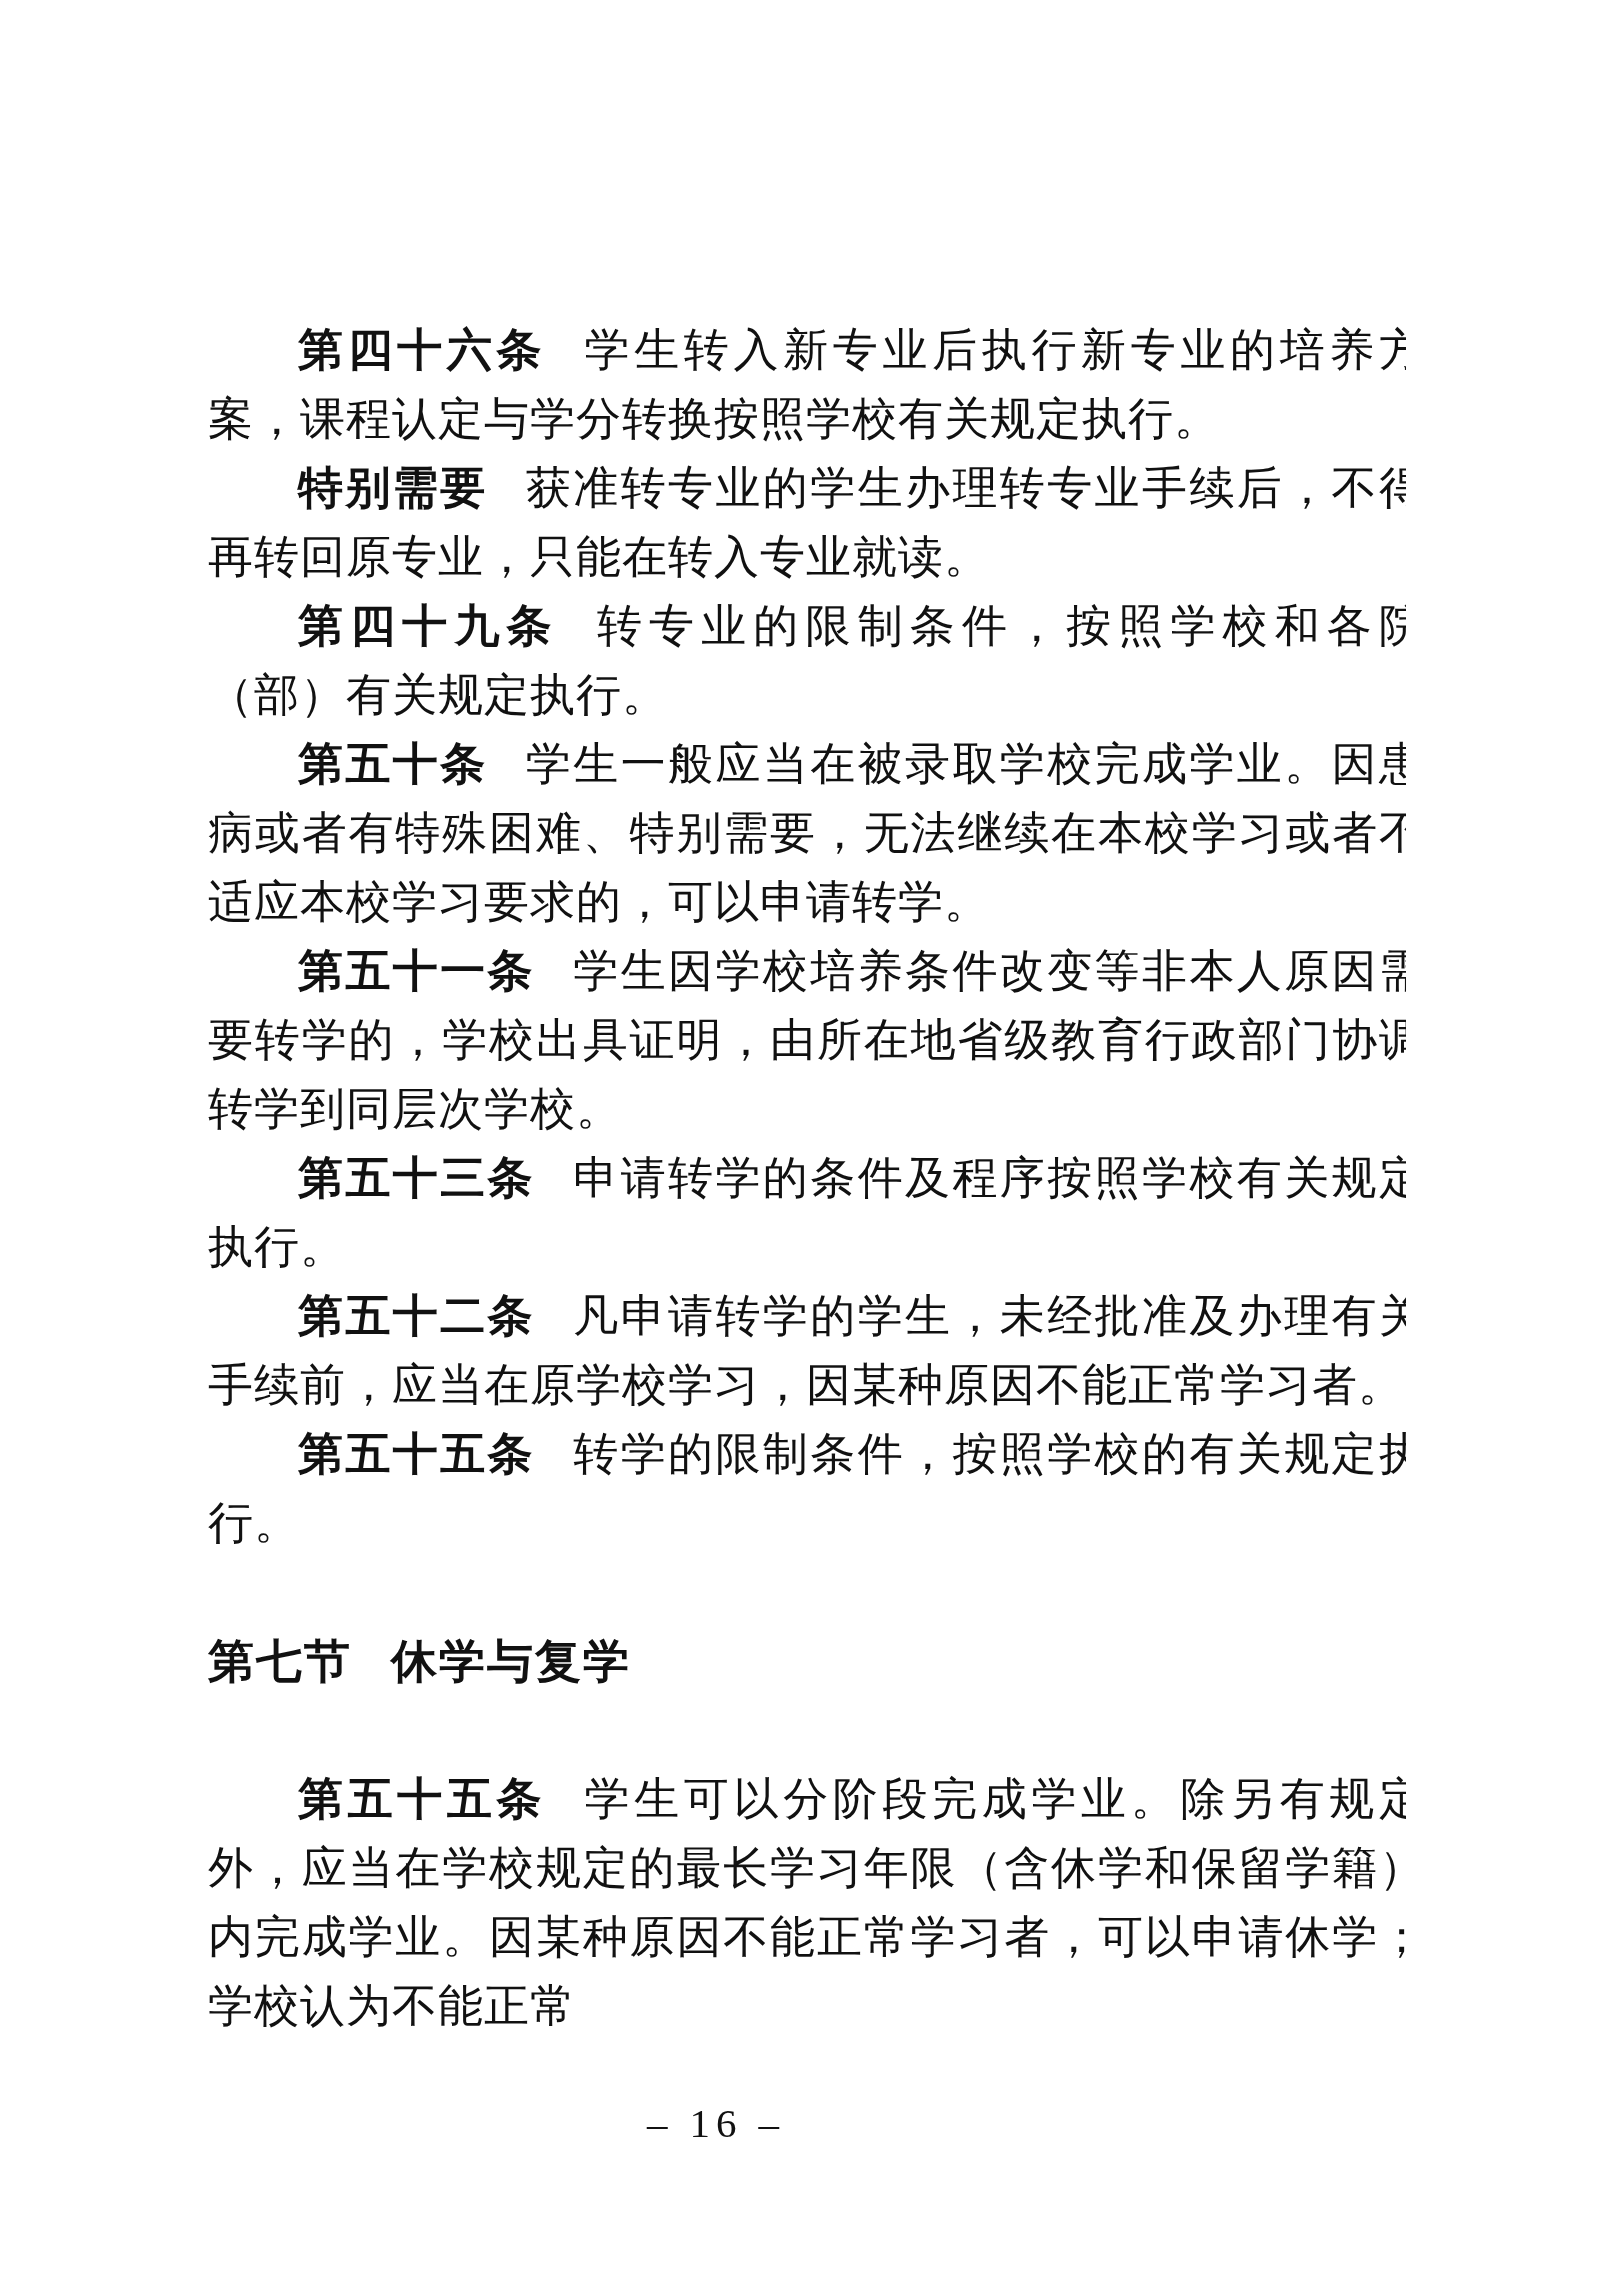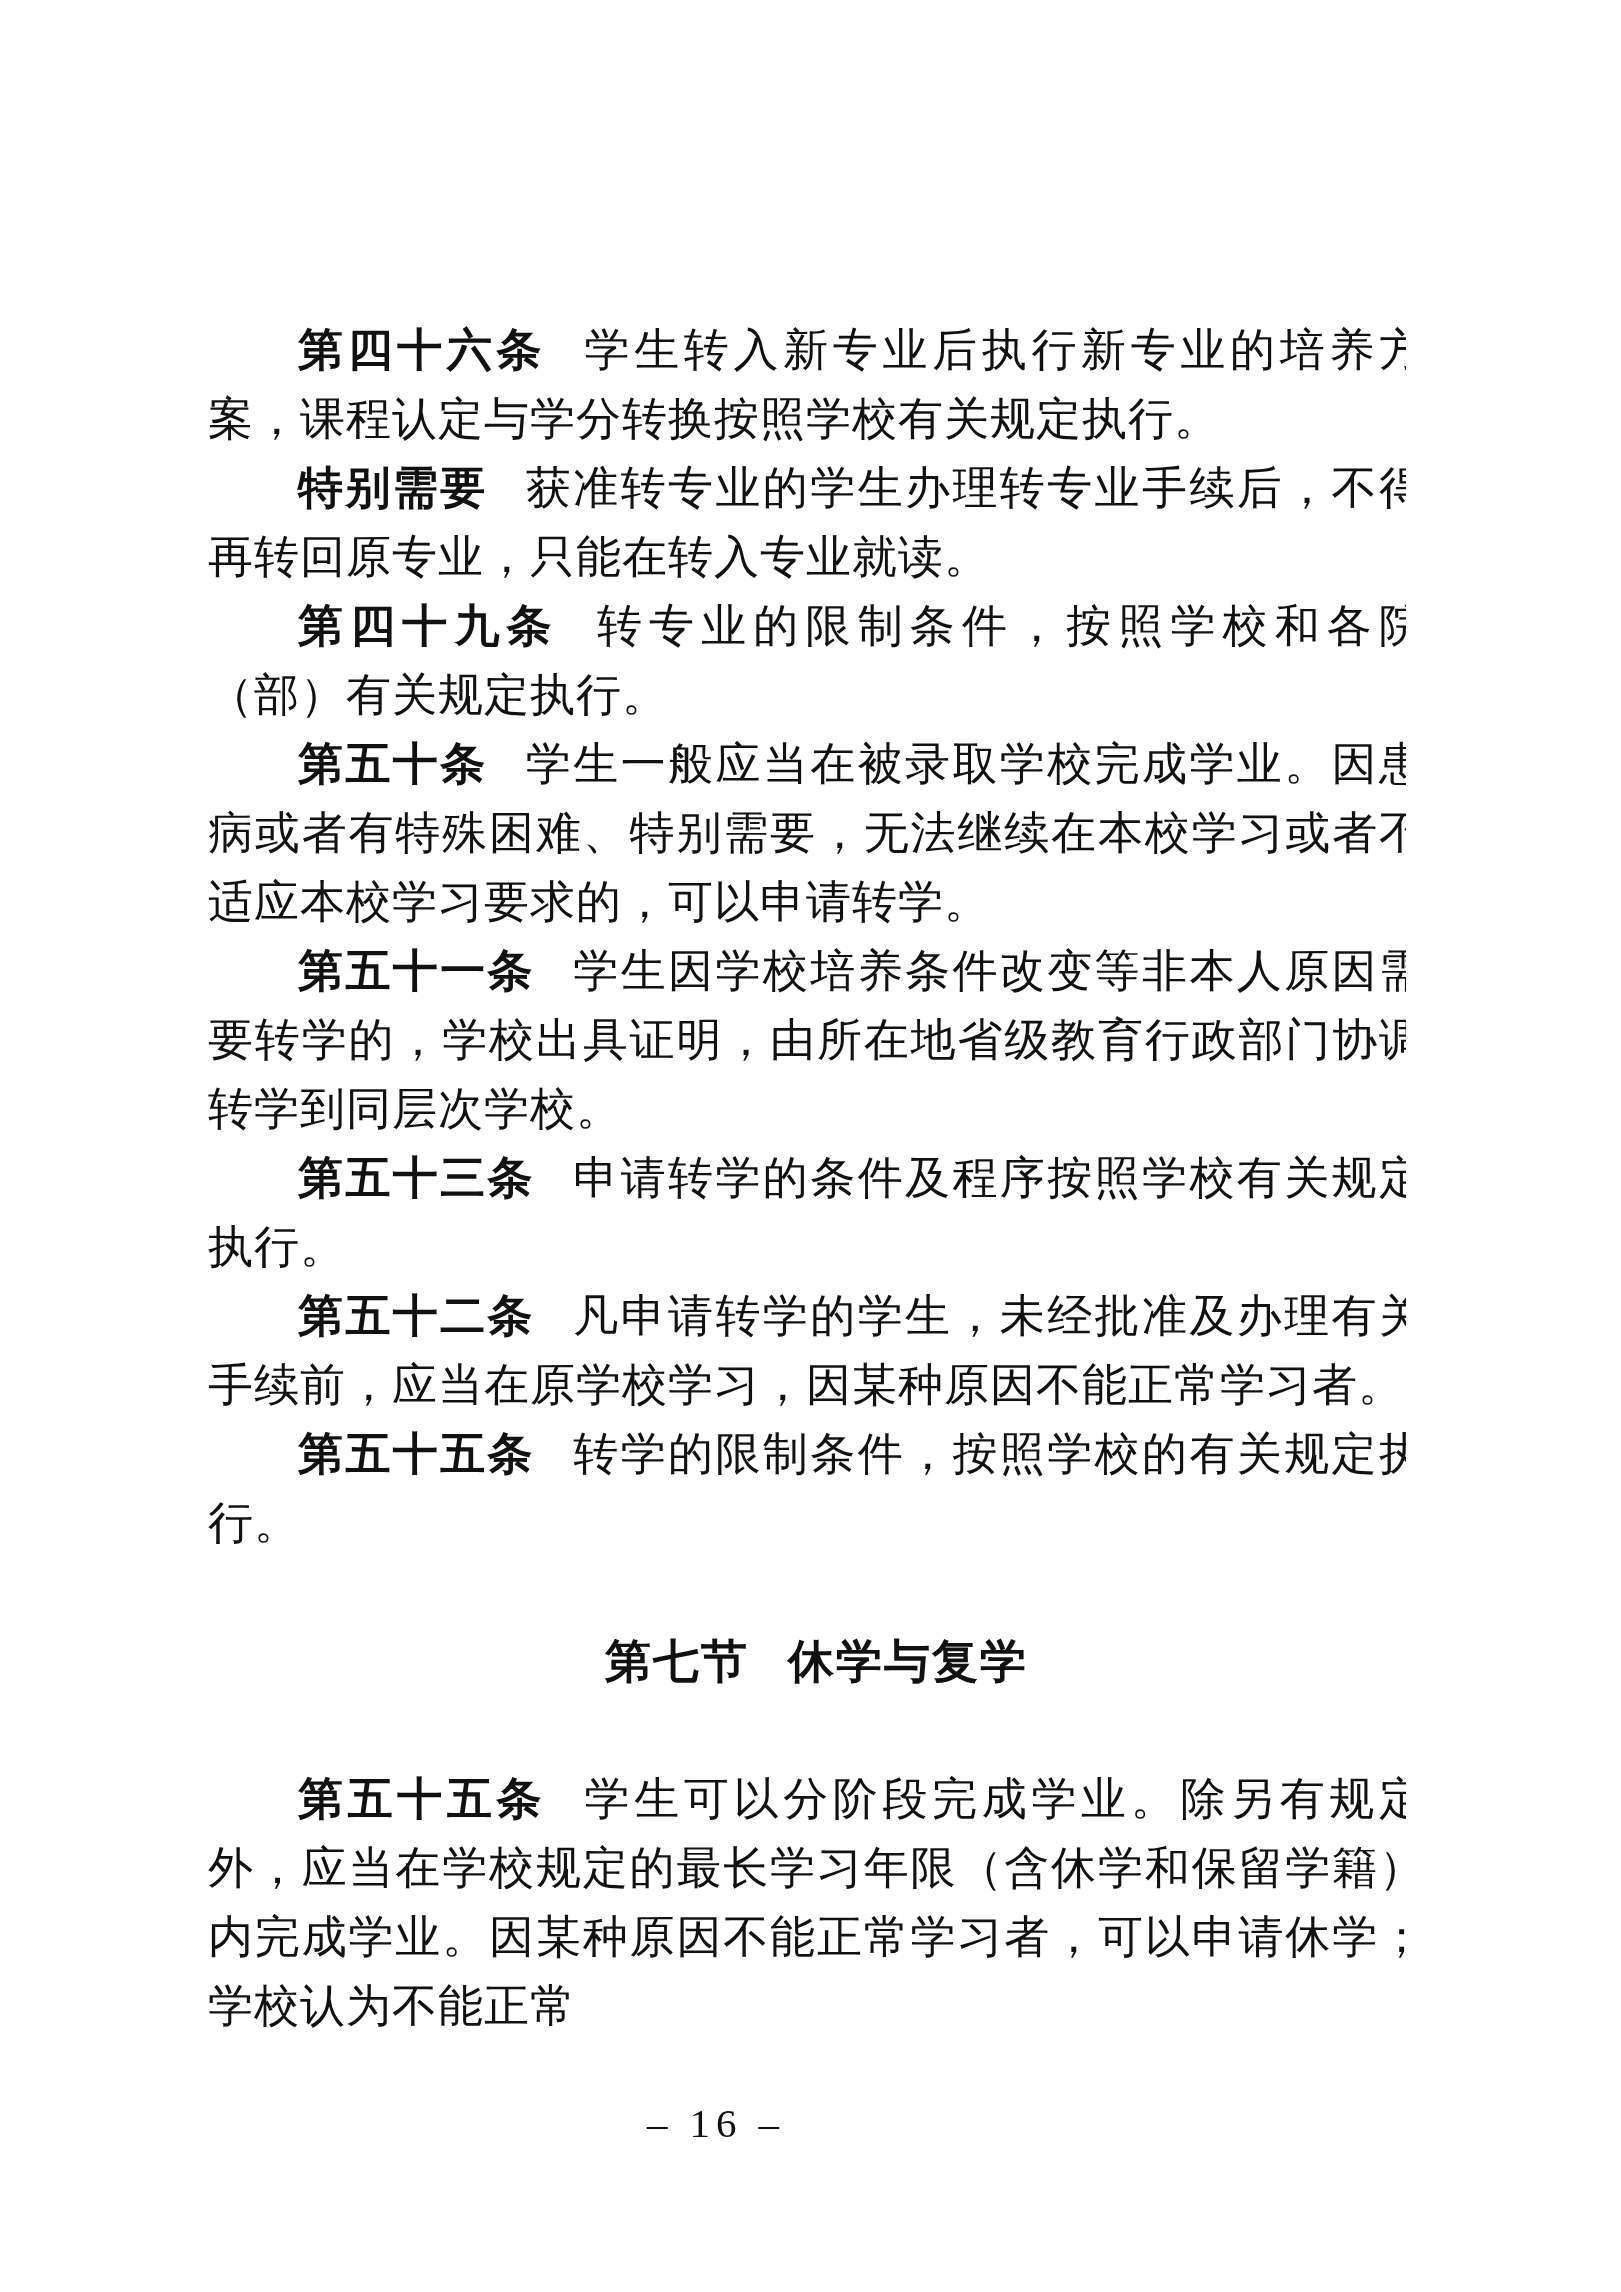--- a/index.html
+++ b/index.html
@@ -33,21 +33,20 @@
   }
   .art-num {
     font-weight: 700;
     margin-right: 0.85em;
   }
   .section-heading {
     margin: 69px 0 69px 0;
     font-size: 46px;
     line-height: 69px;
     font-weight: 700;
-    text-align: center;
     text-indent: 0;
     letter-spacing: 2px;
   }
   .section-heading .sec-label {
     margin-right: 0.85em;
   }
   .footer {
     position: absolute;
     left: 13px;
     top: 2099px;

